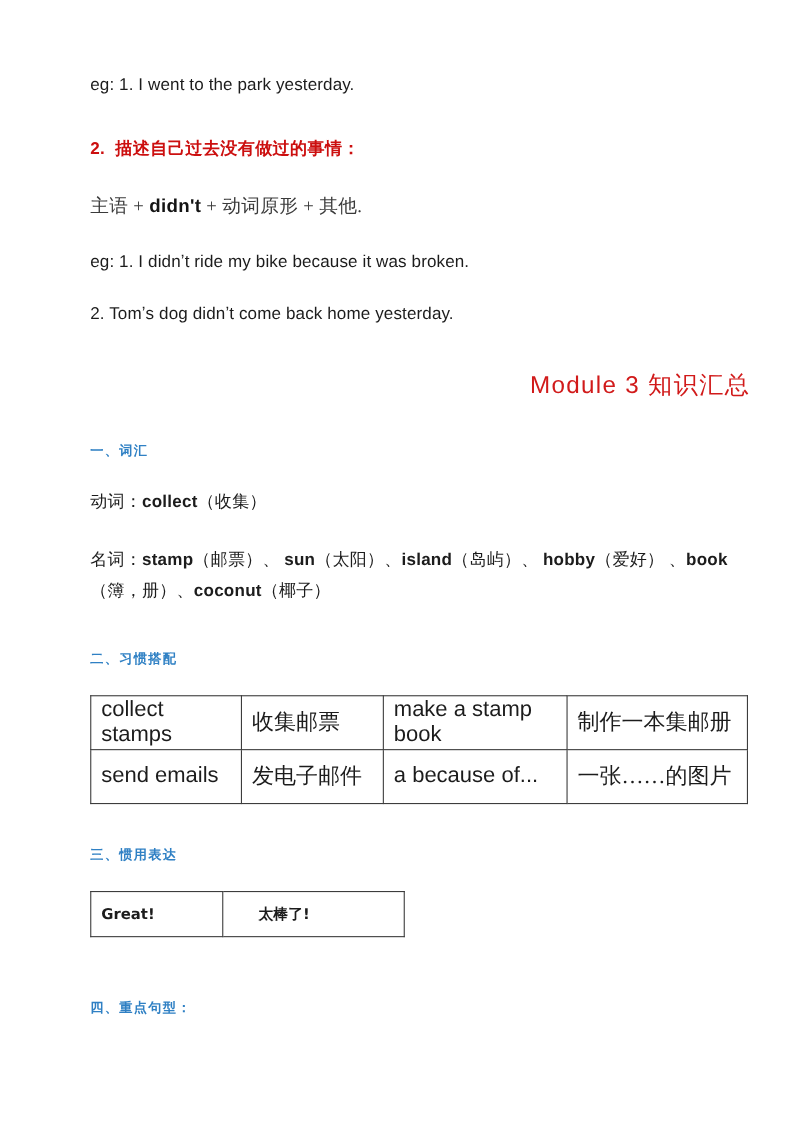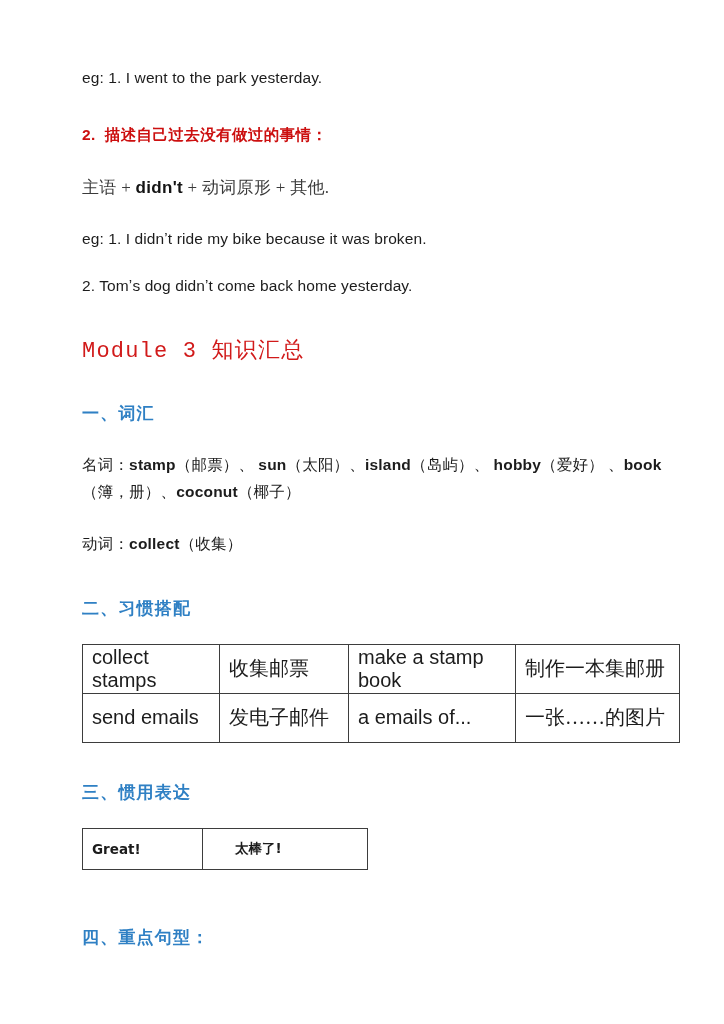--- a/index.html
+++ b/index.html
@@ -61,32 +61,32 @@
   .formula .en {
     font-family: "Liberation Sans", "DejaVu Sans", sans-serif;
     font-weight: bold;
     color: #141414;
   }
 
   
   .doc-title {
     margin: 0;
     margin-top: 38px;
-    text-align: left;
+    text-align: right;
     font-size: 22px;
     font-weight: normal;
     color: #d11a1a;
-    font-family: Liberation Mono, monospace;
+    font-family: Liberation Sans, sans-serif;
     letter-spacing: 1.2px;
   }
 
   
   .sec-head {
     margin: 0;
-    font-size: 17px;
+    font-size: 12px;
     font-weight: bold;
     color: #2f80c4;
     font-family: "Liberation Serif", "DejaVu Serif", serif;
     letter-spacing: 1.2px;
   }
   .sec-1 { margin-top: 37px; }
   .sec-2 { margin-top: 39px; }
   .sec-3 { margin-top: 38px; }
   .sec-4 { margin-top: 56px; }
 
@@ -168,26 +168,26 @@
   </p>
 
   <p class="line" style="margin-top:30px;">eg: 1. I didnʼt ride my bike because it was broken.</p>
 
   <p class="line" style="margin-top:26px;">2. Tomʼs dog didnʼt come back home yesterday.</p>
 
   <h1 class="doc-title">Module 3 知识汇总</h1>
 
   <h2 class="sec-head sec-1">一、词汇</h2>
 
+  <p class="vocab vocab-verbs">
+    <span>动词：</span><span class="en">collect</span><span>（收集）</span>
+  </p>
+
   <p class="vocab vocab-nouns">
     <span>名词：</span><span id="nouns-parts"><span class="en">stamp</span><span>（邮票）、 </span><span class="en">sun</span><span>（太阳）、</span><span class="en">island</span><span>（岛屿）、 </span><span class="en">hobby</span><span>（爱好） 、</span><span class="en">book</span><span>（簿，册）、</span><span class="en">coconut</span><span>（椰子）</span></span>
-  </p>
-
-  <p class="vocab vocab-verbs">
-    <span>动词：</span><span class="en">collect</span><span>（收集）</span>
   </p>
 
   <h2 class="sec-head sec-2">二、习惯搭配</h2>
 
   <table class="tbl-collocations">
     <colgroup>
       <col class="c1">
         <col class="c2">
         <col class="c3">
         <col class="c4">
@@ -195,21 +195,21 @@
     <tbody id="collocations-body">
         <tr>
           <td class="en">collect stamps</td>
           <td class="cn">收集邮票</td>
           <td class="en">make a stamp book</td>
           <td class="cn">制作一本集邮册</td>
         </tr>
         <tr>
           <td class="en">send emails</td>
           <td class="cn">发电子邮件</td>
-          <td class="en">a emails of...</td>
+          <td class="en">a because of...</td>
           <td class="cn">一张……的图片</td>
         </tr>
       </tbody>
   </table>
 
   <h2 class="sec-head sec-3">三、惯用表达</h2>
 
   <table class="tbl-phrases">
     <tbody id="phrases-body">
         <tr>

